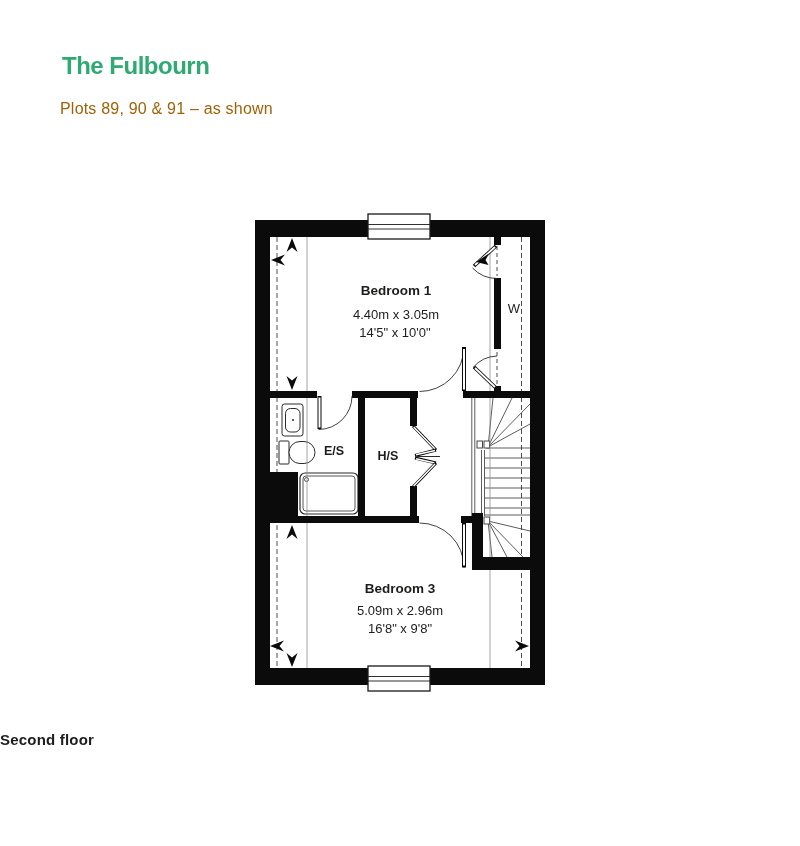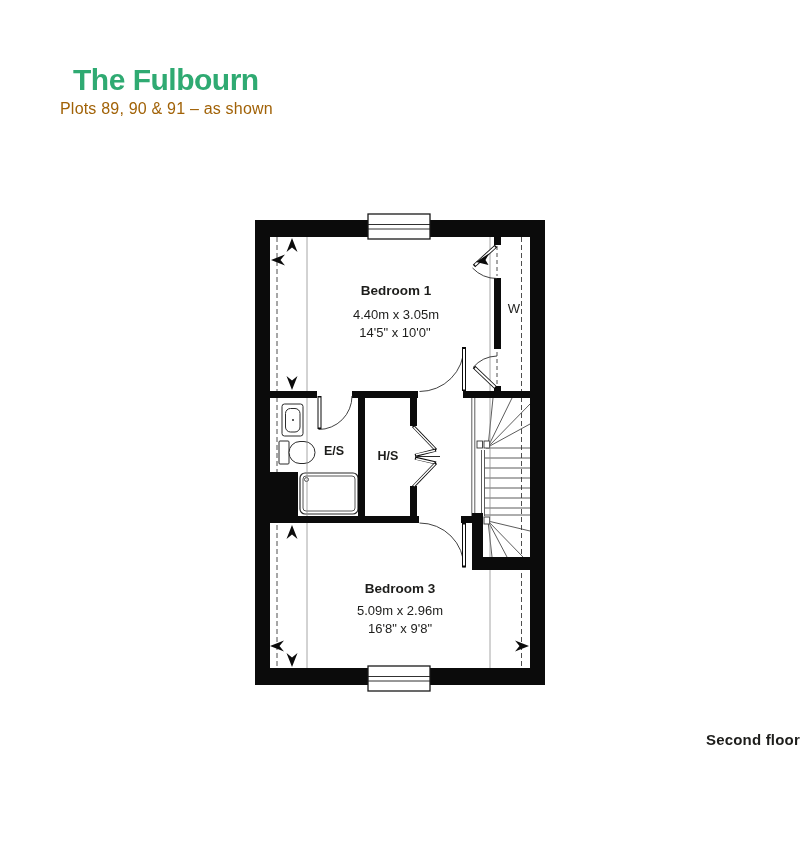--- a/index.html
+++ b/index.html
@@ -1,22 +1,22 @@
 <!DOCTYPE html>
 <html><head>
 <meta charset="utf-8">
 <style>
   html,body{margin:0;padding:0;background:#ffffff;}
   .page{position:relative;width:800px;height:846px;background:#fff;overflow:hidden;
         font-family:"Liberation Sans", sans-serif;}
-  .title{position:absolute;left:60px;top:50px;margin:13px;font-size:30px;font-weight:bold;
+  .title{position:absolute;left:60px;top:50px;margin:2px;font-size:24px;font-weight:bold;
          letter-spacing:-0.5px;color:#2faa72;}
   .subtitle{position:absolute;left:60px;top:100px;margin:0;font-size:16px;color:#a16207;
             letter-spacing:0.2px;}
-  .caption{position:absolute;left:0;top:731px;width:800px;text-align:right;margin:0;
+  .caption{position:absolute;left:0;top:731px;width:800px;text-align:left;margin:0;
            font-size:15px;font-weight:bold;color:#1d1d1b;letter-spacing:0.2px;}
   svg text{font-family:"Liberation Sans", sans-serif;fill:#1d1d1b;}
   .roomname{font-size:13.5px;font-weight:bold;}
   .dims{font-size:13px;}
   .small-label{font-size:12.5px;font-weight:bold;}
   .w-label{font-size:13px;}
 </style>
 </head>
 <body>
 

